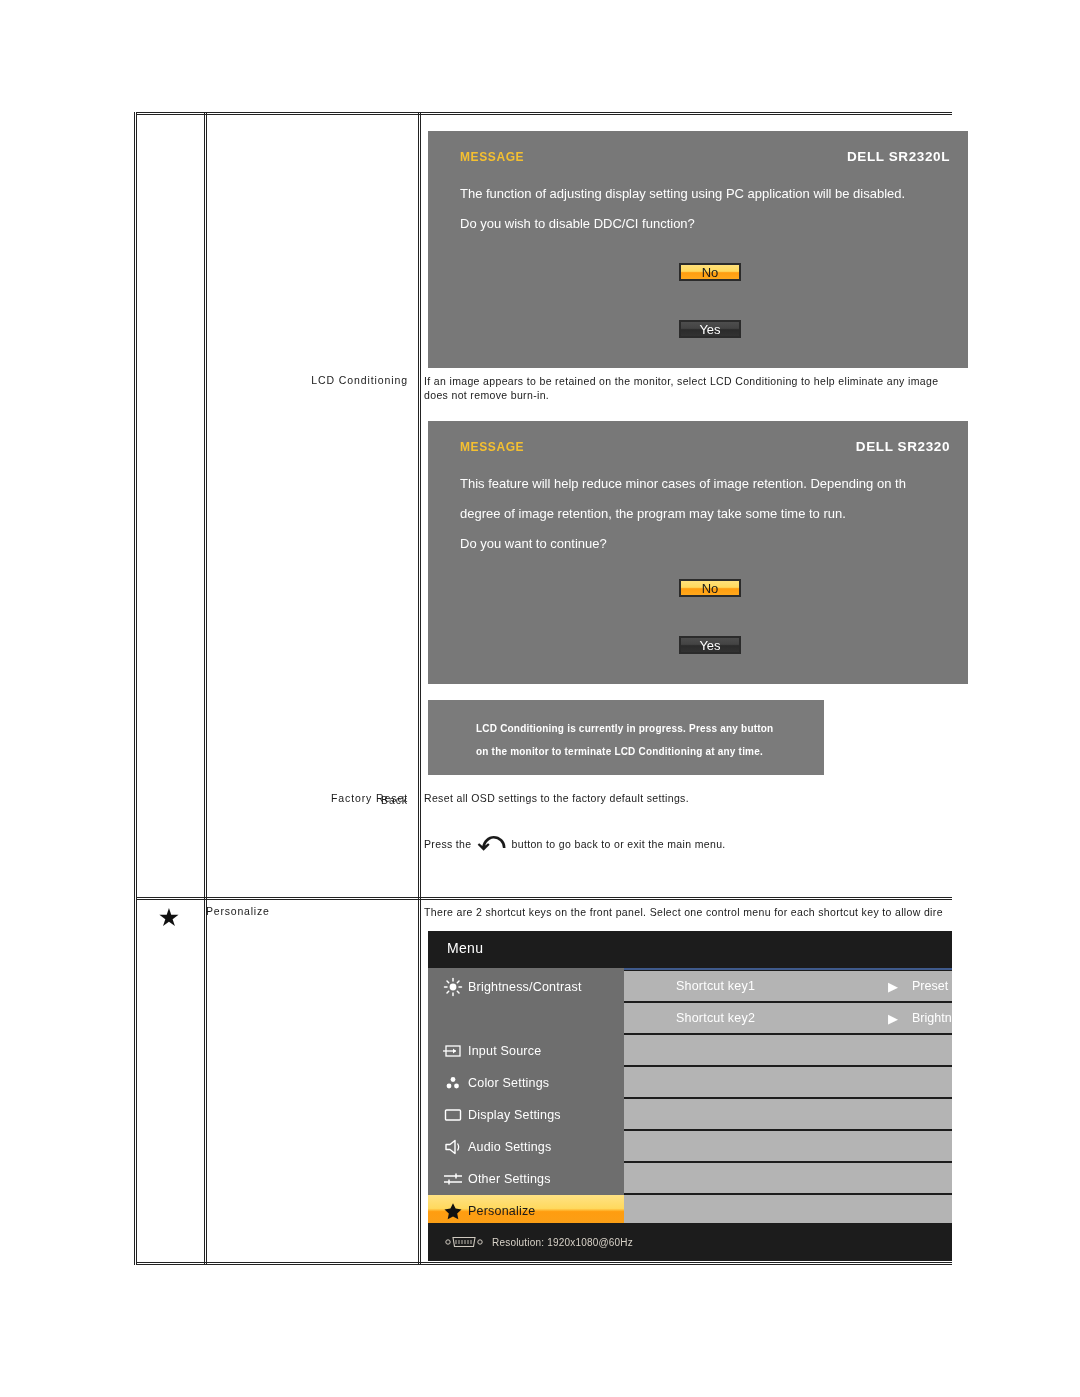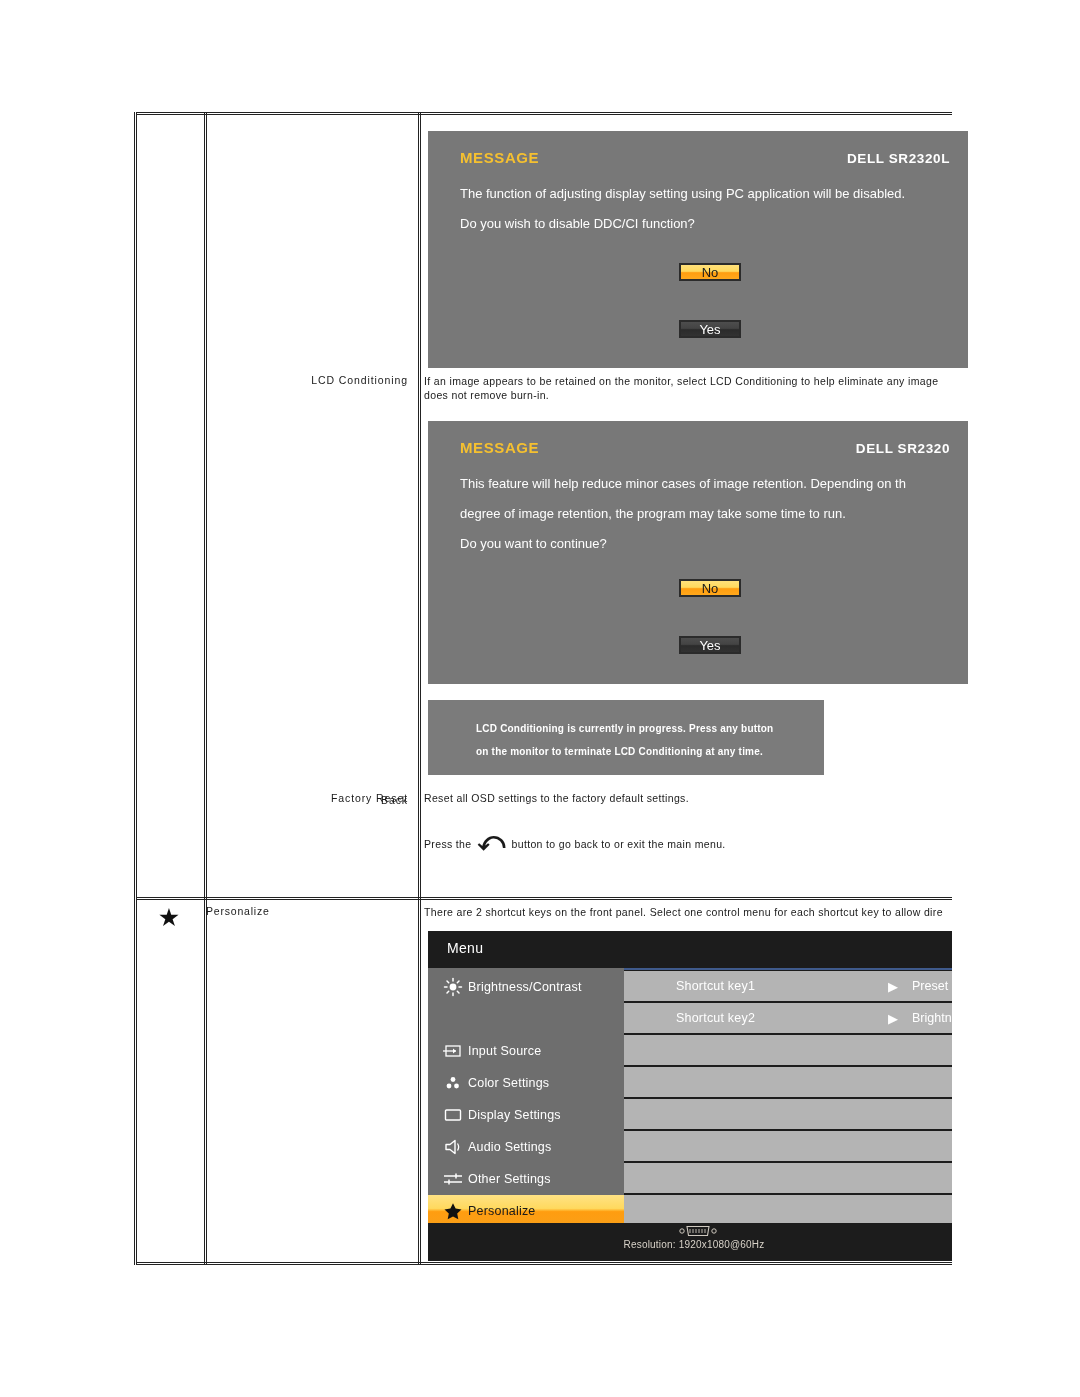--- a/index.html
+++ b/index.html
@@ -146,21 +146,21 @@
     position: absolute;
     top: 18px;
     left: 32px;
     right: 18px;
     display: flex;
     justify-content: space-between;
     align-items: baseline;
   }
   .msg-title {
     color: #f5c030;
-    font-size: 15px;
+    font-size: 12px;
     font-weight: bold;
     letter-spacing: 0.6px;
   }
   .msg-model {
     color: #ffffff;
     font-size: 13.5px;
     font-weight: bold;
     letter-spacing: 0.6px;
     white-space: nowrap;
   }
@@ -326,21 +326,20 @@
 
   .osd-footer {
     position: absolute;
     left: 0;
     right: 0;
     bottom: 0;
     height: 38px;
     background: #1c1c1c;
     display: flex;
     align-items: center;
-    flex-direction: column;
   }
   .osd-footer .res-text {
     color: #d8d2c8;
     font-size: 10px;
     margin-left: 8px;
     letter-spacing: 0.2px;
     white-space: nowrap;
   }
   .vga-icon { margin-left: 16px; display: flex; align-items: center; }
 </style>

